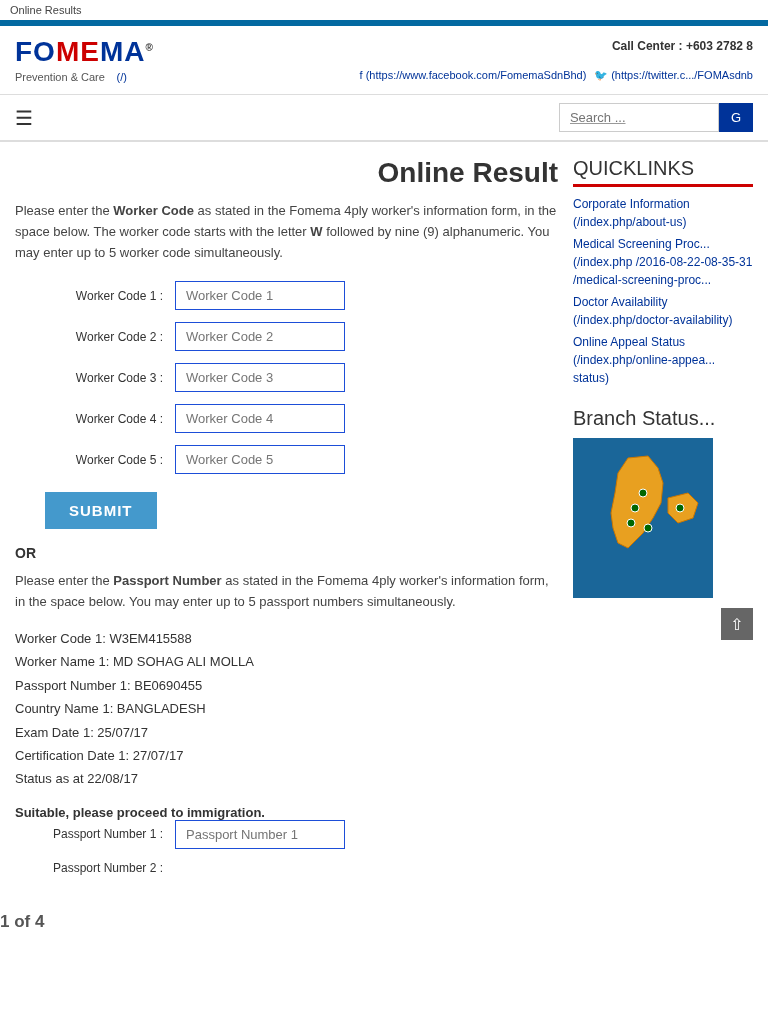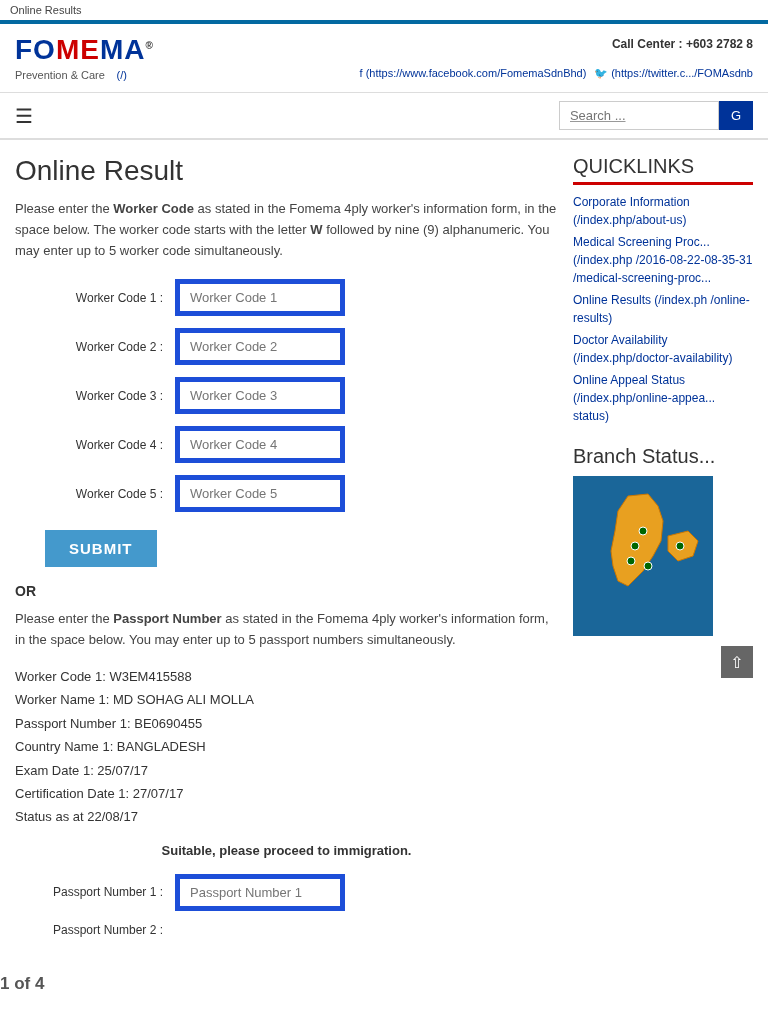--- a/index.html
+++ b/index.html
@@ -1,18 +1,18 @@
 <!DOCTYPE html>
 <html><head>
   <meta charset="utf-8">
   <style>
     * { box-sizing: border-box; margin: 0; padding: 0; }
     body { font-family: Arial, sans-serif; font-size: 14px; color: #333; background: #fff; }
 
-    .top-bar { font-size: 11px; color: #444; padding: 4px 10px; border-bottom: 4px solid #0369a1; }
+    .top-bar { font-size: 11px; color: #444; padding: 4px 10px; border-bottom: 6px solid #0369a1; }
 
     .header { display: flex; align-items: center; justify-content: space-between; padding: 10px 15px; border-bottom: 1px solid #ddd; }
     .logo-area { display: flex; flex-direction: column; }
     .logo-text { font-size: 28px; font-weight: bold; color: #003399; letter-spacing: 1px; }
     .logo-text span { color: #cc0000; }
     .logo-reg { font-size: 10px; vertical-align: super; color: #333; }
 
     .header-right { display: flex; flex-direction: column; align-items: flex-end; gap: 16px; font-size: 12px; text-align: right; }
     .call-center { font-weight: bold; }
     .social-links { display: flex; gap: 8px; }
@@ -21,39 +21,39 @@
     .nav-bar { display: flex; align-items: center; justify-content: space-between; padding: 8px 15px; border-bottom: 2px solid #ddd; }
     .hamburger { font-size: 20px; cursor: pointer; color: #333; }
     .search-area { display: flex; align-items: center; gap: 0; }
     .search-area input { padding: 6px 10px; border: 1px solid #ccc; font-size: 13px; width: 160px; outline: none; }
     .search-btn { background: #003399; color: #fff; border: none; padding: 7px 12px; cursor: pointer; font-size: 13px; }
 
     .main-layout { display: flex; gap: 0; padding: 15px; }
 
     .content { flex: 1; min-width: 0; padding-right: 15px; }
 
-    .page-title { font-size: 28px; font-weight: normal; color: #333; margin-bottom: 12px; }
+    .page-title { font-size: 28px; font-weight: bold; color: #333; margin-bottom: 12px; text-align: right; }
     .description { font-size: 13px; line-height: 1.6; margin-bottom: 18px; color: #444; }
     .description strong { font-weight: bold; }
 
     .form-table { margin-left: 30px; margin-bottom: 18px; }
     .form-row { display: flex; align-items: center; margin-bottom: 12px; }
     .form-label { width: 130px; font-size: 12px; text-align: right; padding-right: 12px; color: #333; }
-    .form-input { padding: 6px 10px; border: 5px solid #1d4ed8; font-size: 13px; width: 170px; color: #999; outline: none; }
+    .form-input { padding: 6px 10px; border: 1px solid #1d4ed8; font-size: 13px; width: 170px; color: #999; outline: none; }
 
     .submit-btn { background: #4499cc; color: #fff; border: none; padding: 10px 24px; font-size: 15px; font-weight: bold; cursor: pointer; margin-left: 30px; margin-bottom: 16px; letter-spacing: 1px; }
 
     .or-text { font-size: 14px; font-weight: bold; margin-bottom: 10px; }
 
     .passport-desc { font-size: 13px; line-height: 1.6; margin-bottom: 14px; color: #444; }
     .passport-desc strong { font-weight: bold; }
 
     .result-info { font-size: 13px; line-height: 1.8; margin-bottom: 14px; color: #333; }
 
-    .suitable-text { font-size: 13px; font-weight: bold; margin-bottom: 16px; color: #333; text-align: center; }
+    .suitable-text { font-size: 13px; font-weight: bold; color: #333; }
 
     .sidebar { width: 180px; flex-shrink: 0; }
     .quicklinks-title { font-size: 20px; font-weight: normal; color: #333; margin-bottom: 8px; padding-bottom: 4px; border-bottom: 3px solid #cc0000; }
 
     .quicklinks-list { list-style: none; margin-bottom: 20px; }
     .quicklinks-list li { margin-bottom: 4px; }
     .quicklinks-list li a { color: #003399; text-decoration: none; font-size: 12px; line-height: 1.5; }
 
     .branch-title { font-size: 20px; font-weight: normal; color: #333; margin-bottom: 8px; }
     .map-container { position: relative; width: 140px; height: 160px; background: #1a6699; overflow: hidden; }
@@ -185,23 +185,20 @@
     <h2 class="quicklinks-title">QUICKLINKS</h2>
 
     <ul class="quicklinks-list">
       <li>
         <a href="#">Corporate Information (/index.php/about-us)</a>
       </li>
       <li>
         <a href="#">Medical Screening Proc... (/index.php /2016-08-22-08-35-31 /medical-screening-proc...</a>
       </li>
       <li>
-        <a href="#">Online Results (/index.ph /online-results)</a>
-      </li>
-      <li>
         <a href="#">Doctor Availability (/index.php/doctor-availability)</a>
       </li>
       <li>
         <a href="#">Online Appeal Status (/index.php/online-appea... status)</a>
       </li>
     </ul>
 
     <h2 class="branch-title">Branch Status...</h2>
 
     <div class="map-container">

